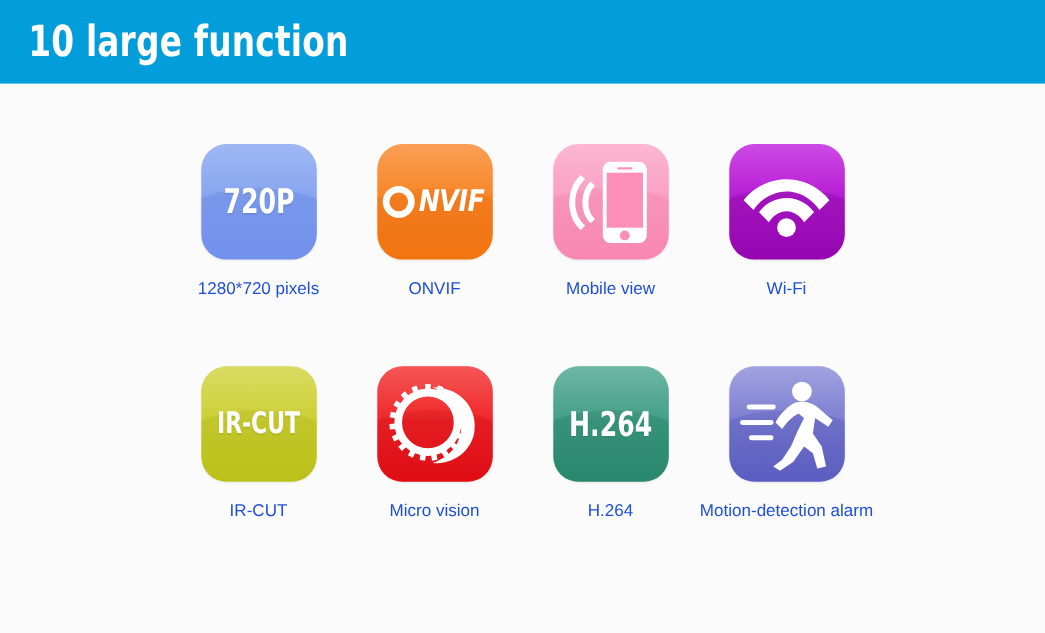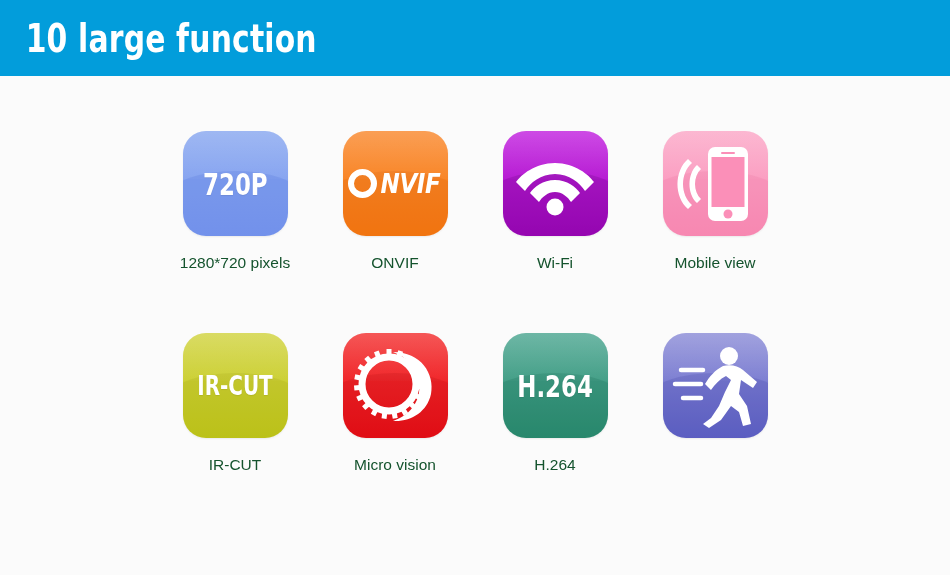--- a/index.html
+++ b/index.html
@@ -113,21 +113,21 @@
     font-weight: bold;
     font-size: 31px;
     transform: scaleX(0.82);
     white-space: nowrap;
     text-shadow: 0 1px 1px rgba(0,0,0,0.08);
   }
   .tile-text.small { font-size: 27px; }
 
   .caption {
     margin-top: 19px;
-    color: #14532d;
+    color: #1d4ed8;
     font-size: 15.5px;
     white-space: nowrap;
     text-align: left;
     line-height: 1;
   }
 
   
   .t-720p  { background: linear-gradient(to bottom, #8ba9f0, #7e9cf0); }
   .t-720p .wave { background: rgba(40,80,200,0.13); }
 
@@ -219,52 +219,52 @@
               <div class="onvif-ring"></div>
               <span class="onvif-word">NVIF</span>
             </div>
           </div>
         </div>
         <div class="caption">ONVIF</div>
       </div>
 
 
       <div class="cell">
+        <div class="tile t-mobile">
+          <div class="gloss"></div>
+          <div class="wave"></div>
+          <div class="art">
+            <svg width="90" height="82" viewBox="0 0 90 82">
+
+              <rect x="38" y="4" width="40" height="74" rx="7" ry="7" fill="#ffffff"></rect>
+              <rect x="41.5" y="14" width="33" height="50" fill="#fb8fb8"></rect>
+              <rect x="51" y="9" width="14" height="2" rx="1" fill="#fb8fb8"></rect>
+              <circle cx="58" cy="71" r="4.5" fill="#fb8fb8"></circle>
+
+              <path d="M31 26 C23 33 23 49 31 56 L27 60 C17 51 17 31 27 22 Z" fill="#ffffff"></path>
+              <path d="M22 20 C10 30 10 52 22 62 L18 66 C4 54 4 28 18 16 Z" fill="#ffffff"></path>
+            </svg>
+          </div>
+        </div>
+        <div class="caption">Mobile view</div>
+      </div>
+
+      <div class="cell">
         <div class="tile t-wifi">
           <div class="gloss"></div>
           <div class="wave"></div>
           <div class="art">
             <svg width="80" height="66" viewBox="0 0 80 66">
               <path d="M40 12 C20 12 6 24 1 31 L10 40 C15 32 26 23 40 23 C54 23 65 32 70 40 L79 31 C74 24 60 12 40 12 Z" fill="#ffffff"></path>
               <path d="M40 29 C28 29 19 36 15 42 L24 51 C27 46 33 41 40 41 C47 41 53 46 56 51 L65 42 C61 36 52 29 40 29 Z" fill="#ffffff"></path>
               <ellipse cx="40" cy="56" rx="8.5" ry="8.5" fill="#ffffff"></ellipse>
             </svg>
           </div>
         </div>
         <div class="caption">Wi-Fi</div>
-      </div>
-
-      <div class="cell">
-        <div class="tile t-mobile">
-          <div class="gloss"></div>
-          <div class="wave"></div>
-          <div class="art">
-            <svg width="90" height="82" viewBox="0 0 90 82">
-
-              <rect x="38" y="4" width="40" height="74" rx="7" ry="7" fill="#ffffff"></rect>
-              <rect x="41.5" y="14" width="33" height="50" fill="#fb8fb8"></rect>
-              <rect x="51" y="9" width="14" height="2" rx="1" fill="#fb8fb8"></rect>
-              <circle cx="58" cy="71" r="4.5" fill="#fb8fb8"></circle>
-
-              <path d="M31 26 C23 33 23 49 31 56 L27 60 C17 51 17 31 27 22 Z" fill="#ffffff"></path>
-              <path d="M22 20 C10 30 10 52 22 62 L18 66 C4 54 4 28 18 16 Z" fill="#ffffff"></path>
-            </svg>
-          </div>
-        </div>
-        <div class="caption">Mobile view</div>
       </div>
 
     </div>
 
     <div class="row row-2">
 
 
       <div class="cell">
         <div class="tile t-ircut">
           <div class="gloss"></div>
@@ -342,17 +342,18 @@
                 <line x1="6" y1="40" x2="32" y2="40"></line>
                 <line x1="14" y1="54" x2="32" y2="54"></line>
               </g>
 
               <circle cx="60" cy="12" r="9" fill="#ffffff"></circle>
 
               <path d="M54 22 C46 26 40 33 36 40 L42 46 C46 40 51 35 57 32 L62 36 L56 48 L50 62 L42 74 L34 80 L40 84 L52 76 L62 62 L70 68 L74 82 L82 80 L78 62 L70 50 L72 36 L84 44 L88 38 L74 26 C69 22 62 20 54 22 Z" fill="#ffffff"></path>
             </svg>
           </div>
         </div>
+        <div class="caption">Motion-detection alarm</div>
       </div>
 
     </div>
   </div>
 </div>
 
 </body></html>

